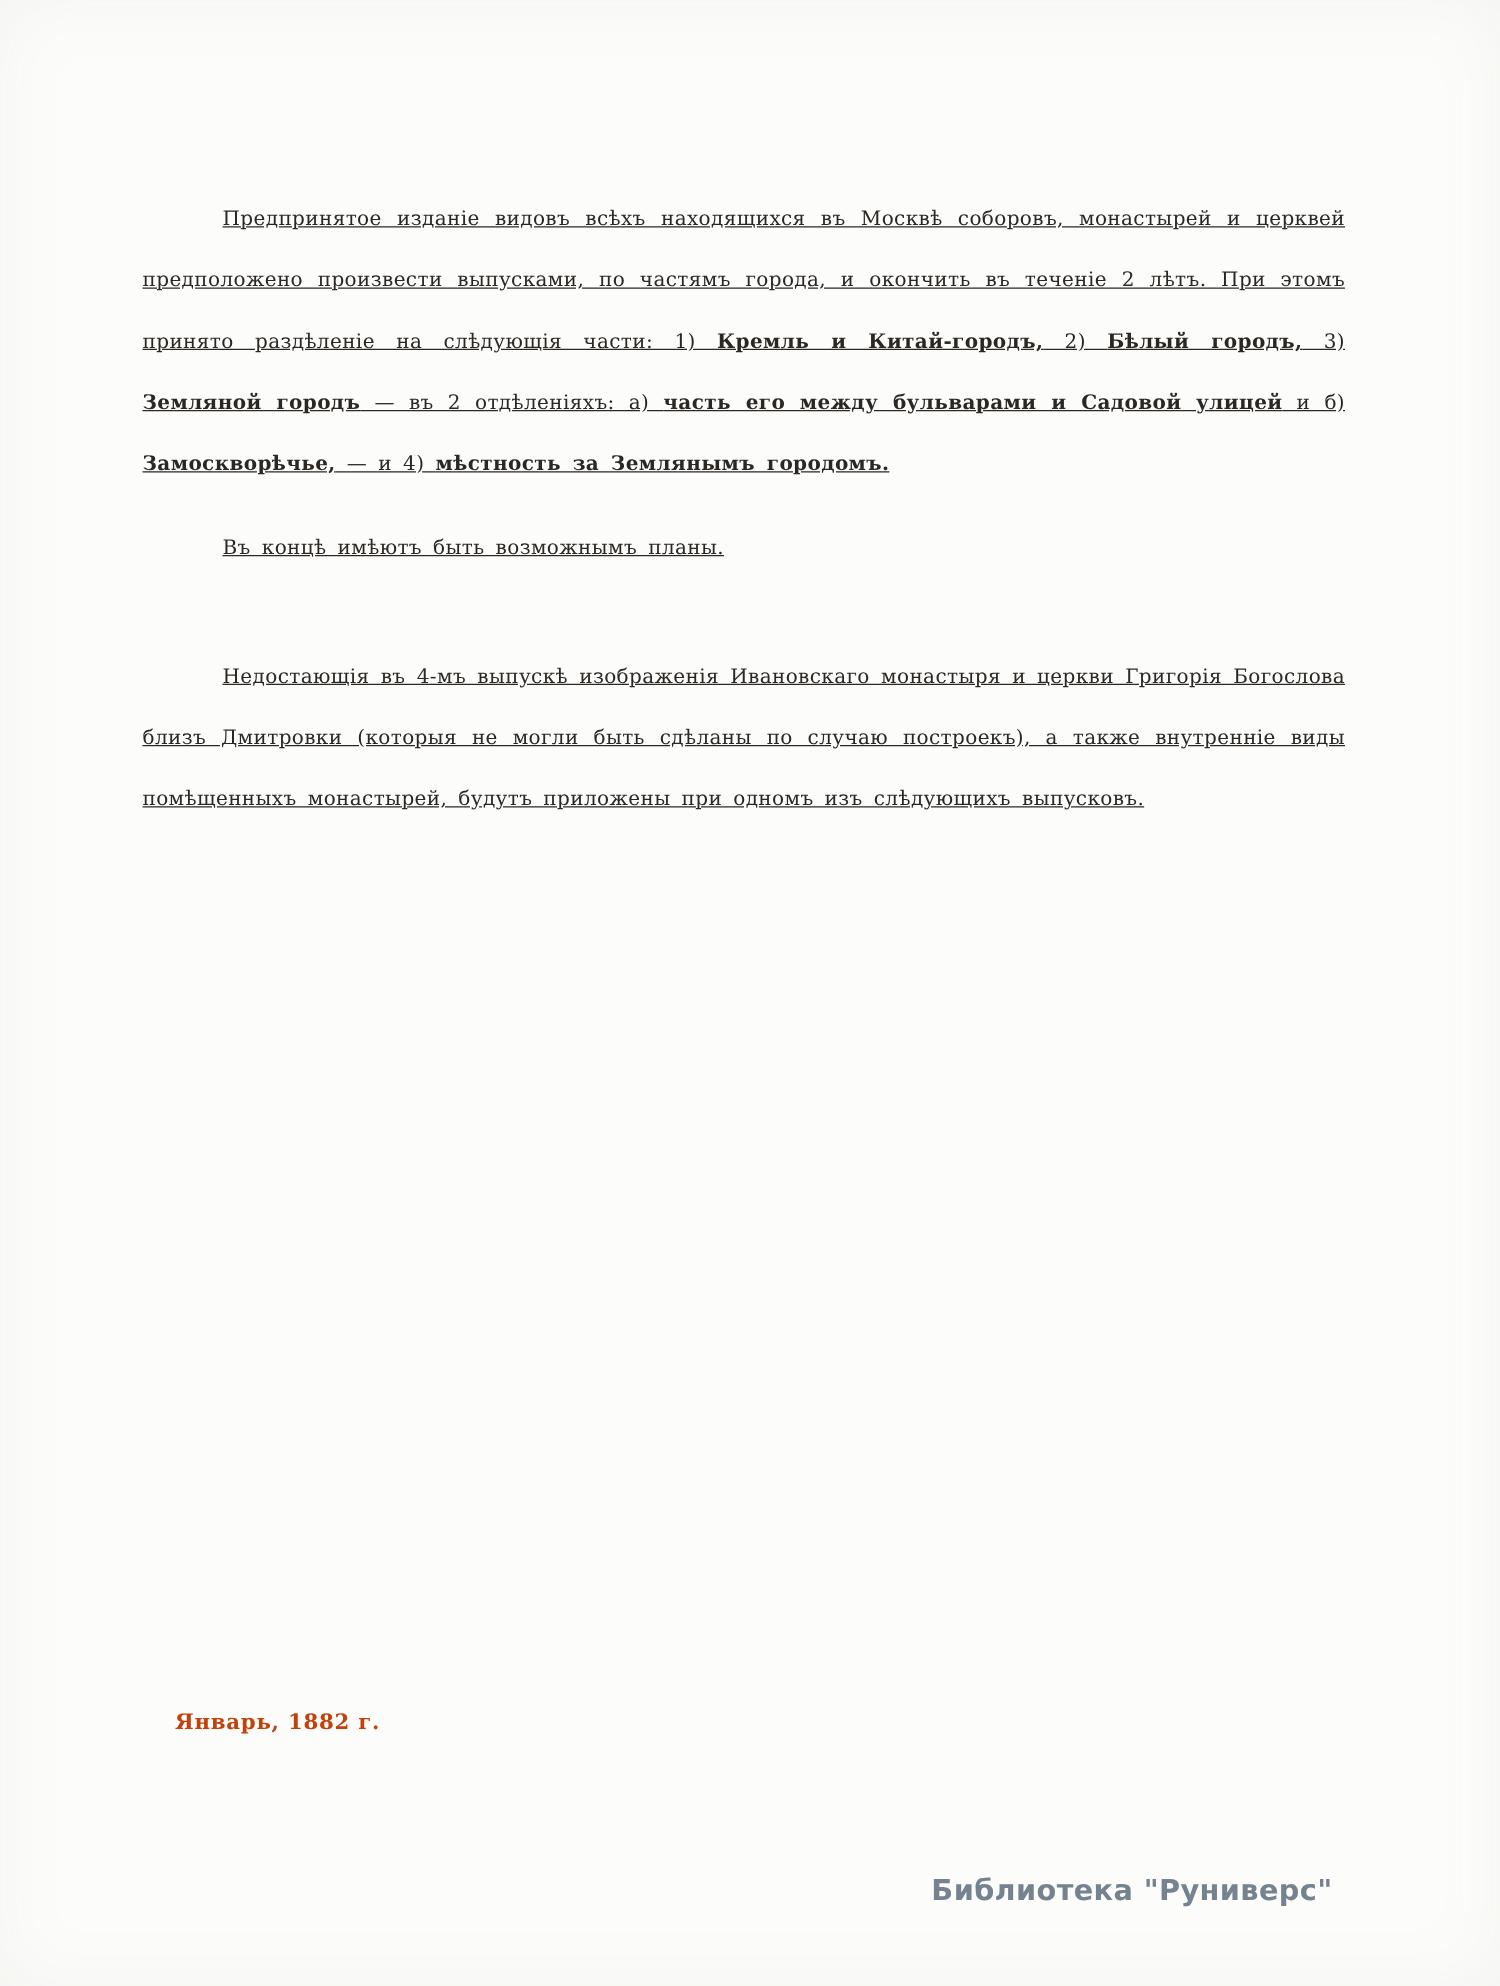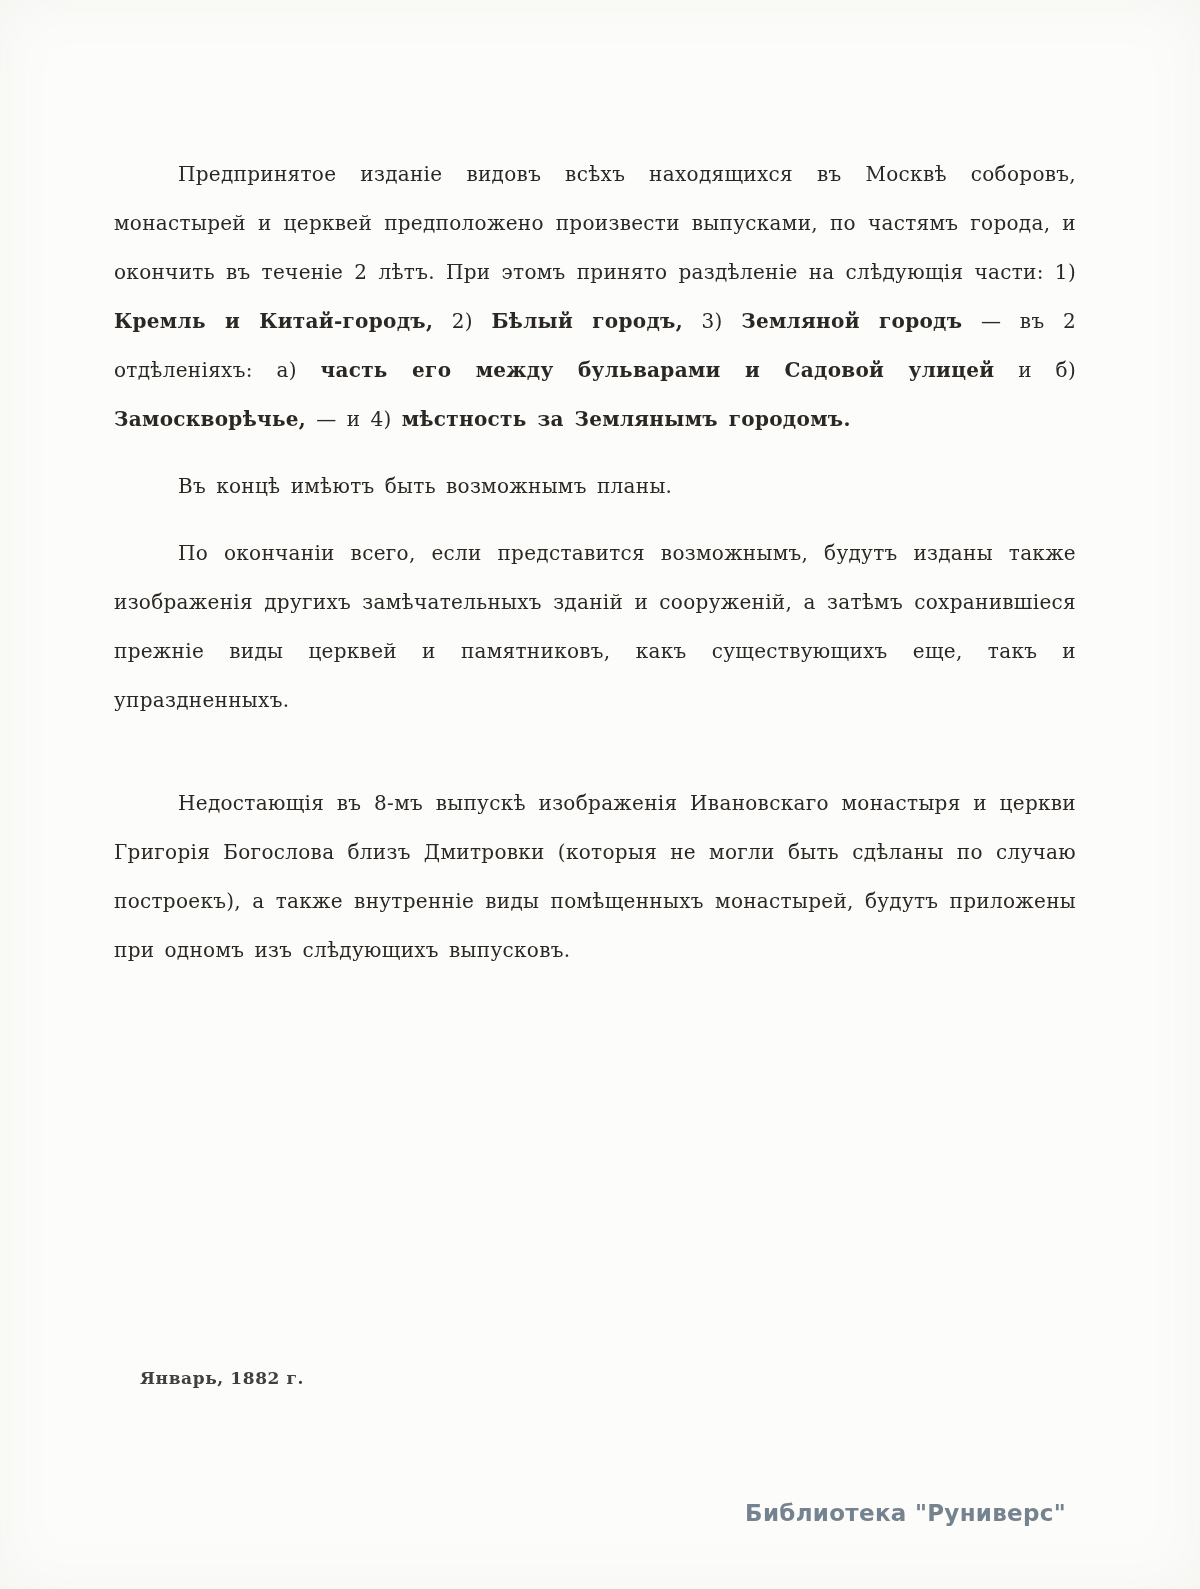--- a/index.html
+++ b/index.html
@@ -15,40 +15,41 @@
     color: #2b2823;
     overflow: hidden;
   }
   .text-block {
     position: absolute;
     left: 114px;
     top: 150px;
     width: 962px;
   }
   .para {
-    font-size: 20px;
+    font-size: 16px;
     line-height: 49px;
     text-align: justify;
     text-indent: 64px;
     letter-spacing: 0.3px;
     word-spacing: 3.5px;
     margin-bottom: 18px;
+    text-decoration: underline;
   }
   .para.gap-before {
     margin-top: 54px;
   }
   .b { font-weight: bold; }
   .date-line {
     position: absolute;
     left: 140px;
     top: 1368px;
     font-size: 17px;
     font-weight: bold;
     letter-spacing: 0.6px;
-    color: #404040;
+    color: #c2410c;
   }
   .watermark {
     position: absolute;
     right: 134px;
     top: 1500px;
     font-family: "DejaVu Sans", "Liberation Sans", sans-serif;
     font-size: 23px;
     font-weight: bold;
     color: #75828f;
     letter-spacing: 0.3px;
@@ -59,23 +60,22 @@
 
 <div class="page">
 
   <main class="text-block">
 
     <p class="para"><span>Предпринятое изданіе видовъ всѣхъ находящихся въ Москвѣ соборовъ, монастырей и церквей предположено произвести выпусками, по частямъ города, и окончить въ теченіе 2 лѣтъ. При этомъ принято раздѣленіе на слѣдующія части: 1) </span><span class="b">Кремль и Китай-городъ,</span><span> 2) </span><span class="b">Бѣлый городъ,</span><span> 3) </span><span class="b">Земляной городъ</span><span> — въ 2 отдѣленіяхъ: а) </span><span class="b">часть его между бульварами и Садовой улицей</span><span> и б) </span><span class="b">Замоскворѣчье,</span><span> — и 4) </span><span class="b">мѣстность за Землянымъ городомъ.</span></p>
 
 
     <p class="para">Въ концѣ имѣютъ быть возможнымъ планы.</p>
 
-    <p class="para">По окончаніи всего, если представится возможнымъ, будутъ изданы также изображенія другихъ замѣчательныхъ зданій и сооруженій, а затѣмъ сохранившіеся прежніе виды церквей и памятниковъ, какъ существующихъ еще, такъ и упраздненныхъ.</p>
 
-    <p class="para gap-before">Недостающія въ 8-мъ выпускѣ изображенія Ивановскаго монастыря и церкви Григорія Богослова близъ Дмитровки (которыя не могли быть сдѣланы по случаю построекъ), а также внутренніе виды помѣщенныхъ монастырей, будутъ приложены при одномъ изъ слѣдующихъ выпусковъ.</p>
+    <p class="para gap-before">Недостающія въ 4-мъ выпускѣ изображенія Ивановскаго монастыря и церкви Григорія Богослова близъ Дмитровки (которыя не могли быть сдѣланы по случаю построекъ), а также внутренніе виды помѣщенныхъ монастырей, будутъ приложены при одномъ изъ слѣдующихъ выпусковъ.</p>
 
   </main>
 
   <div class="date-line">Январь, 1882 г.</div>
 
   <div class="watermark">Библиотека "Руниверс"</div>
 
 </div>
 
 </body></html>

